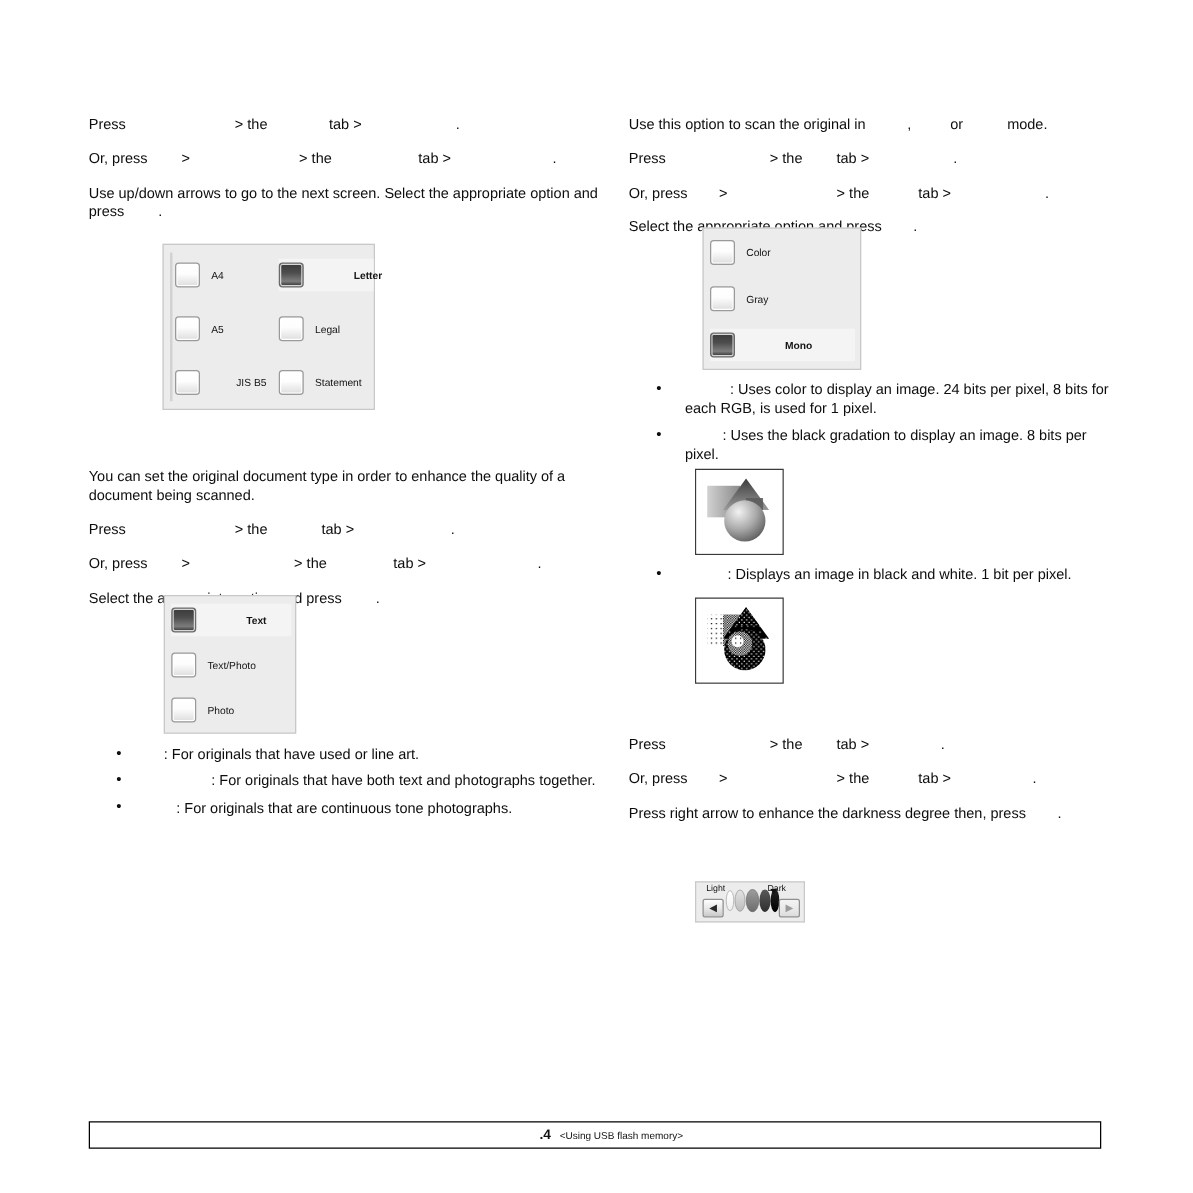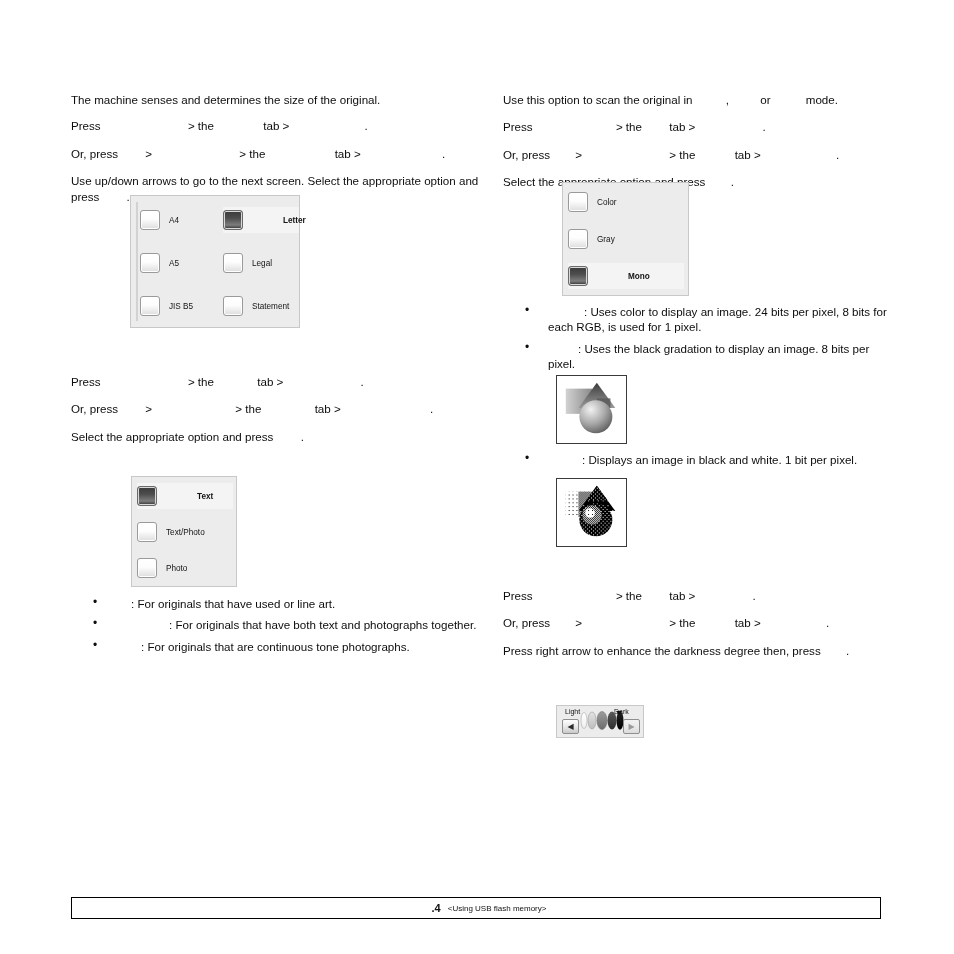--- a/index.html
+++ b/index.html
@@ -151,21 +151,20 @@
   .footer .fnum{font-size:11px;font-weight:bold;color:#111;}
   .footer .ftxt{font-size:8px;color:#111;margin-left:7px;}
 </style>
 </head>
 <body>
 
 <div class="page">
 
   <div class="col col-left">
 
-    <p class="para">The machine senses and determines the size of the original.</p>
 
     <p class="para step"><span>Press</span>
       <span class="ui" style="width:84px">Scan</span><span>&gt; the</span>
       <span class="ui" style="width:46px">USB</span><span>tab &gt;</span>
       <span class="ui" style="width:72px">Original Size</span><span>.</span></p>
 
     <p class="para step"><span>Or, press</span>
       <span class="ui" style="width:24px">Menu</span><span>&gt;</span>
       <span class="ui" style="width:84px">Scan Feature</span><span>&gt; the</span>
       <span class="ui" style="width:66px">USB Feature</span><span>tab &gt;</span>
@@ -189,31 +188,32 @@
 
     <div class="opt" style="left:9px;top:54px;width:75px;">
       <div class="chk"></div>
       <div class="olabel">A5</div>
     </div>
     <div class="opt" style="left:92px;top:54px;width:96px;">
       <div class="chk"></div>
       <div class="olabel">Legal</div>
     </div>
 
-    <div class="opt" style="left:9px;top:97px;width:75px;">
+    <div class="opt" style="left:9px;top:97px;width:75px;gap:20px;">
       <div class="chk"></div>
       <div class="olabel">JIS B5</div>
     </div>
     <div class="opt" style="left:92px;top:97px;width:76px;">
       <div class="chk"></div>
       <div class="olabel">Statement</div>
     </div>
   </div>
 
   <div class="col col-left" style="top:374px;">
+    <p class="para">You can set the original document type in order to enhance the quality of a document being scanned.</p>
 
     <p class="para step"><span>Press</span>
       <span class="ui" style="width:84px">Scan</span><span>&gt; the</span>
       <span class="ui" style="width:40px">USB</span><span>tab &gt;</span>
       <span class="ui" style="width:74px">Original Type</span><span>.</span></p>
 
     <p class="para step"><span>Or, press</span>
       <span class="ui" style="width:24px">Menu</span><span>&gt;</span>
       <span class="ui" style="width:80px">Scan Feature</span><span>&gt; the</span>
       <span class="ui" style="width:50px">USB Feature</span><span>tab &gt;</span>

